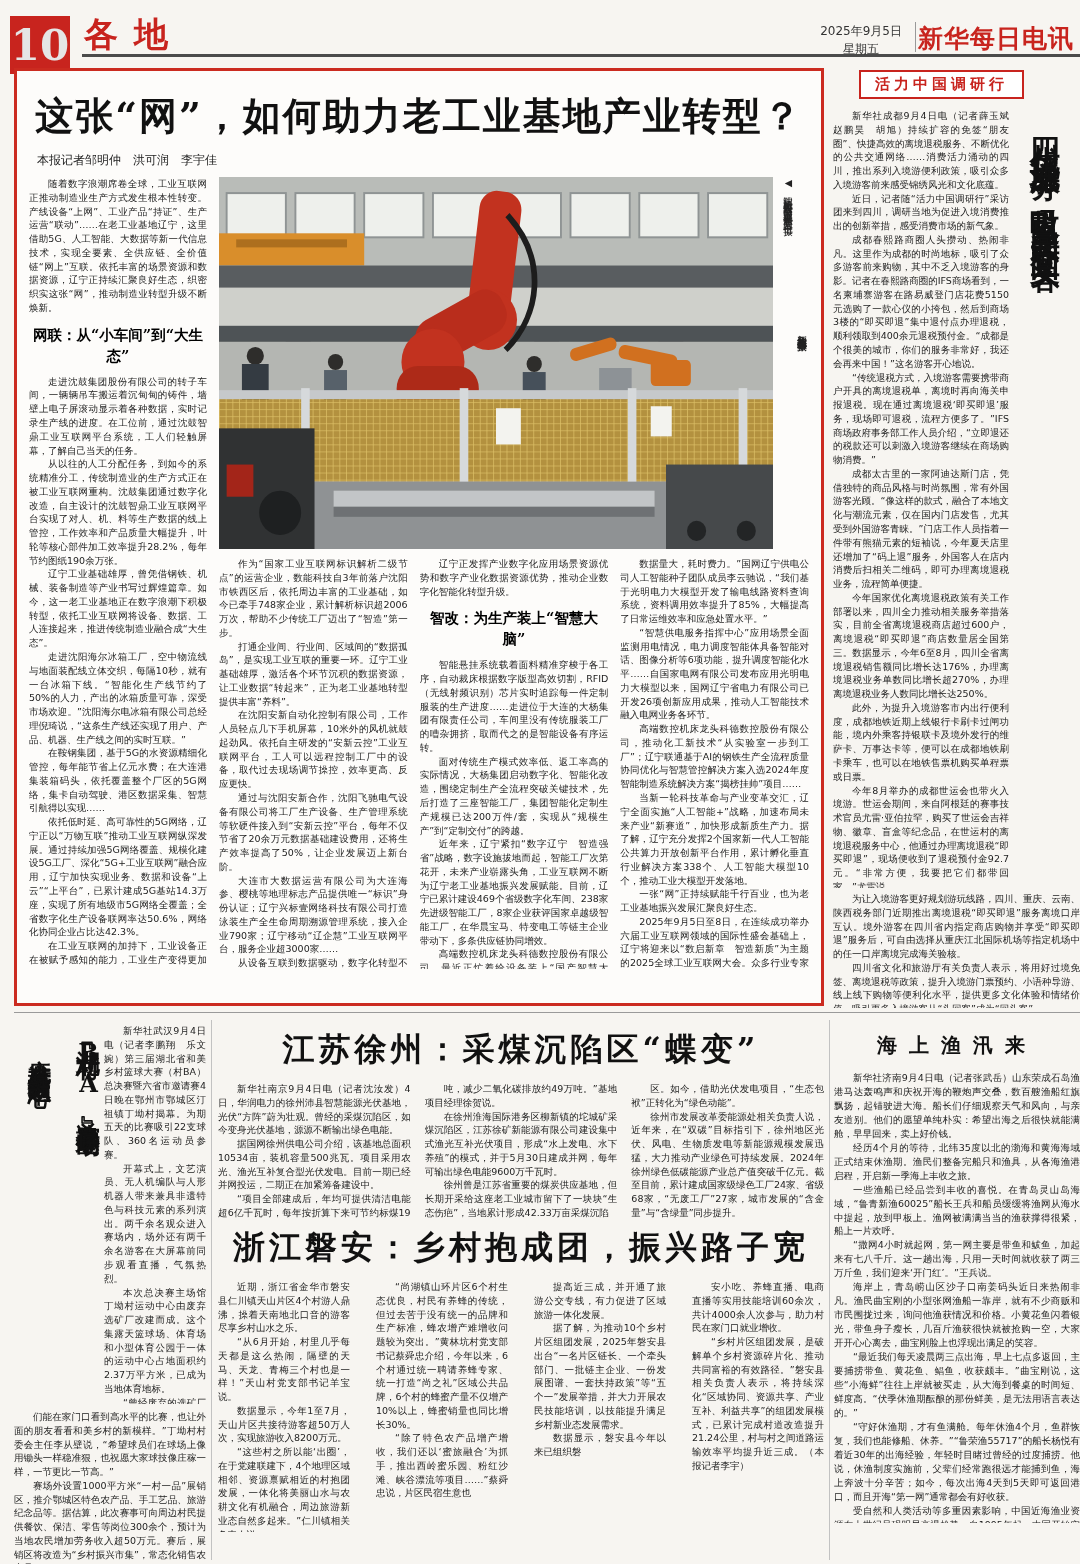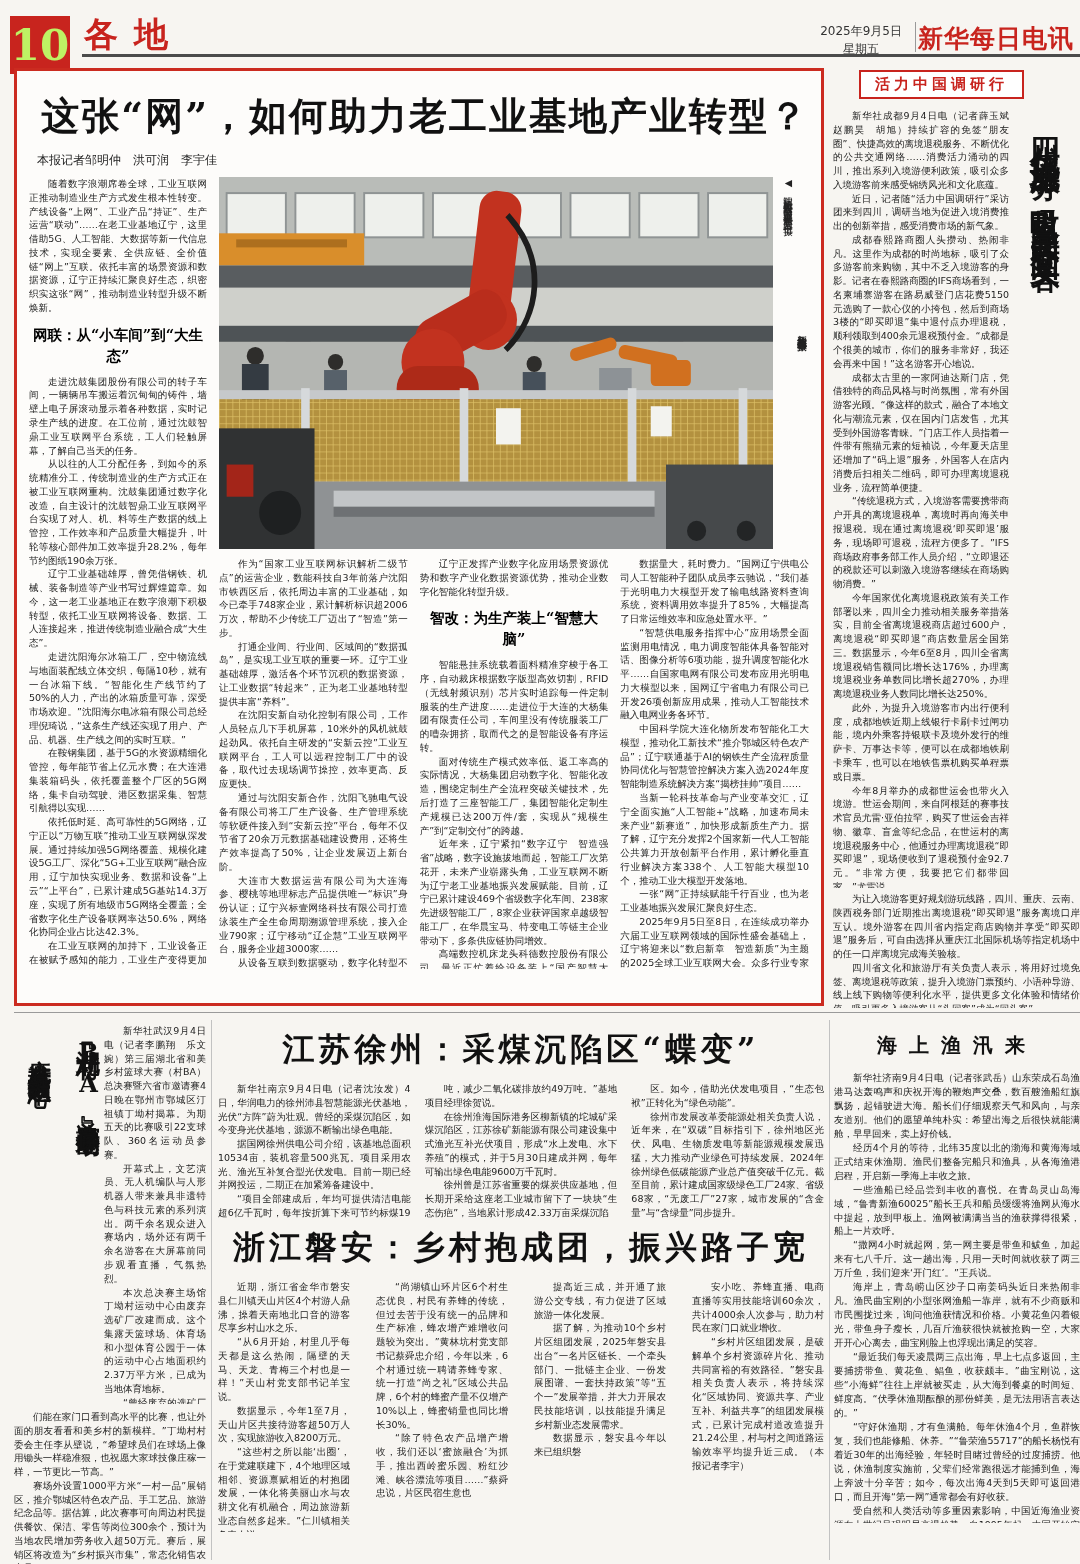--- a/index.html
+++ b/index.html
@@ -1,35 +1,35 @@
 <!DOCTYPE html>
 <html><head>
 <meta charset="utf-8">
 <style>
   html,body{margin:0;padding:0;}
   body{width:1080px;height:1564px;position:relative;background:#f7f5f1;color:#1b1b1b;
        font-family:"DejaVu Sans","Liberation Sans",sans-serif;overflow:hidden;}
   #page{position:absolute;inset:0;}
 
   
-  .pagenum{position:absolute;left:10px;top:16px;width:60px;height:58px;background:#c8241e;color:#bef264;
+  .pagenum{position:absolute;left:10px;top:16px;width:60px;height:58px;background:#c8241e;color:#e5e5e5;
            display:flex;align-items:center;justify-content:center;font-size:42px;font-weight:bold;
            font-family:"DejaVu Serif",serif;}
   .section-name{position:absolute;left:84px;top:12px;font-size:34px;font-weight:900;color:#c8241e;
                 letter-spacing:16px;font-family:"DejaVu Serif",serif;}
   .header-rule{position:absolute;left:82px;top:54px;width:998px;height:3px;background:#4b4b4b;}
   .date-block{position:absolute;right:178px;top:22px;text-align:center;font-size:12px;line-height:1.5;color:#333;}
   .header-divider{position:absolute;right:164px;top:22px;width:1px;height:30px;background:#999;}
   .masthead{position:absolute;right:6px;top:22px;font-size:25px;font-weight:900;color:#c8241e;
             font-family:"DejaVu Serif",serif;letter-spacing:1px;}
 
   
   .main-box{position:absolute;left:14px;top:68px;width:810px;height:938px;border:3px solid #cb2b20;
             background:#fdfcfa;box-sizing:border-box;padding:8px 12px 10px;}
-  .main-headline{text-align:right;font-size:38px;font-weight:900;letter-spacing:2px;margin:12px 0 10px;
+  .main-headline{text-align:center;font-size:38px;font-weight:900;letter-spacing:2px;margin:12px 0 10px;
                  font-family:"DejaVu Serif",serif;color:#111;}
   .byline{font-size:12px;margin:2px 0 8px 8px;color:#222;}
   .main-content{display:flex;gap:12px;height:792px;overflow:hidden;}
   .ncol{overflow:hidden;}
   .ncol p{margin:0;text-align:justify;text-indent:2em;font-size:9.5px;line-height:1.45;color:#222;}
   .ncol p.subhead{text-align:center;text-indent:0;font-weight:bold;font-size:14.5px;margin:9px 0;color:#000;
                   font-family:"DejaVu Serif",serif;}
   .col1{width:178px;flex:none;}
   .right-wrap{flex:1;display:flex;flex-direction:column;gap:8px;min-width:0;}
   .photo-row{display:flex;height:372px;flex:none;}
@@ -212,39 +212,39 @@
               <p>辽宁正发挥产业数字化应用场景资源优势和数字产业化数据资源优势，推动企业数字化智能化转型升级。</p>
               <p class="subhead">智改：为生产装上“智慧大脑”</p>
               <p>智能悬挂系统载着面料精准穿梭于各工序，自动裁床根据数字版型高效切割，RFID（无线射频识别）芯片实时追踪每一件定制服装的生产进度……走进位于大连的大杨集团有限责任公司，车间里没有传统服装工厂的嘈杂拥挤，取而代之的是智能设备有序运转。</p>
               <p>面对传统生产模式效率低、返工率高的实际情况，大杨集团启动数字化、智能化改造，围绕定制生产全流程突破关键技术，先后打造了三座智能工厂，集团智能化定制生产规模已达200万件/套，实现从“规模生产”到“定制交付”的跨越。</p>
               <p>近年来，辽宁紧扣“数字辽宁　智造强省”战略，数字设施拔地而起，智能工厂次第花开，未来产业崭露头角，工业互联网不断为辽宁老工业基地振兴发展赋能。目前，辽宁已累计建设469个省级数字化车间、238家先进级智能工厂，8家企业获评国家卓越级智能工厂，在华晨宝马、特变电工等链主企业带动下，多条供应链协同增效。</p>
               <p>高端数控机床龙头科德数控股份有限公司，最近正忙着给设备装上“国产智慧大脑”——加速研发基于国产CPU的智能数控系统。“对于传统产业而言，不仅要装上智慧大脑，还要融入数字浪潮。”科德数控股份有限公司总经理陈虎的话，折射出辽宁制造业转型的决心。</p>
             </div>
           <div class="ncol">
               <p>数据量大，耗时费力。”国网辽宁供电公司人工智能种子团队成员李云驰说，“我们基于光明电力大模型开发了输电线路资料查询系统，资料调用效率提升了85%，大幅提高了日常运维效率和应急处置水平。”</p>
               <p>“智慧供电服务指挥中心”应用场景全面监测用电情况，电力调度智能体具备智能对话、图像分析等6项功能，提升调度智能化水平……自国家电网有限公司发布应用光明电力大模型以来，国网辽宁省电力有限公司已开发26项创新应用成果，推动人工智能技术融入电网业务各环节。</p>
-              <p>中国科学院大连化物所发布智能化工大模型，推动化工新技术“推介鄂城区特色农产品”；辽宁联通基于AI的钢铁生产全流程质量协同优化与智慧管控解决方案入选2024年度智能制造系统解决方案“揭榜挂帅”项目……</p>
+              <p>高端数控机床龙头科德数控股份有限公司，推动化工新技术“从实验室一步到工厂”；辽宁联通基于AI的钢铁生产全流程质量协同优化与智慧管控解决方案入选2024年度智能制造系统解决方案“揭榜挂帅”项目……</p>
               <p>当新一轮科技革命与产业变革交汇，辽宁全面实施“人工智能+”战略，加速布局未来产业“新赛道”，加快形成新质生产力。据了解，辽宁充分发挥2个国家新一代人工智能公共算力开放创新平台作用，累计孵化垂直行业解决方案338个、人工智能大模型10个，推动工业大模型开发落地。</p>
               <p>一张“网”正持续赋能千行百业，也为老工业基地振兴发展汇聚良好生态。</p>
               <p>2025年9月5日至8日，在连续成功举办六届工业互联网领域的国际性盛会基础上，辽宁将迎来以“数启新章　智造新质”为主题的2025全球工业互联网大会。众多行业专家和企业家将再度齐聚这里，探讨工业互联网的技术前沿，推动行业产业融合发展。</p>
             </div>
         </div>
       </div>
     </div>
   </div>
 
   <div class="sichuan">
     <div class="label-box">活力中国调研行</div>
     <div class="sichuan-main">
       <div class="sichuan-text">
           <p>新华社成都9月4日电（记者薛玉斌　赵鹏昊　胡旭）持续扩容的免签“朋友圈”、快捷高效的离境退税服务、不断优化的公共交通网络……消费活力涌动的四川，推出系列入境游便利政策，吸引众多入境游客前来感受锦绣风光和文化底蕴。</p>
           <p>近日，记者随“活力中国调研行”采访团来到四川，调研当地为促进入境消费推出的创新举措，感受消费市场的新气象。</p>
           <p>成都春熙路商圈人头攒动、热闹非凡。这里作为成都的时尚地标，吸引了众多游客前来购物，其中不乏入境游客的身影。记者在春熙路商圈的IFS商场看到，一名柬埔寨游客在路易威登门店花费5150元选购了一款心仪的小挎包，然后到商场3楼的“即买即退”集中退付点办理退税，顺利领取到400余元退税预付金。“成都是个很美的城市，你们的服务非常好，我还会再来中国！”这名游客开心地说。</p>
+          <p>“传统退税方式，入境游客需要携带商户开具的离境退税单，离境时再向海关申报退税。现在通过离境退税‘即买即退’服务，现场即可退税，流程方便多了。”IFS商场政府事务部工作人员介绍，“立即退还的税款还可以刺激入境游客继续在商场购物消费。”</p>
           <p>成都太古里的一家阿迪达斯门店，凭借独特的商品风格与时尚氛围，常有外国游客光顾。“像这样的款式，融合了本地文化与潮流元素，仅在国内门店发售，尤其受到外国游客青睐。”门店工作人员指着一件带有熊猫元素的短袖说，今年夏天店里还增加了“码上退”服务，外国客人在店内消费后扫相关二维码，即可办理离境退税业务，流程简单便捷。</p>
-          <p>“传统退税方式，入境游客需要携带商户开具的离境退税单，离境时再向海关申报退税。现在通过离境退税‘即买即退’服务，现场即可退税，流程方便多了。”IFS商场政府事务部工作人员介绍，“立即退还的税款还可以刺激入境游客继续在商场购物消费。”</p>
           <p>今年国家优化离境退税政策有关工作部署以来，四川全力推动相关服务举措落实，目前全省离境退税商店超过600户，离境退税“即买即退”商店数量居全国第三。数据显示，今年6至8月，四川全省离境退税销售额同比增长达176%，办理离境退税业务单数同比增长超270%，办理离境退税业务人数同比增长达250%。</p>
           <p>此外，为提升入境游客市内出行便利度，成都地铁近期上线银行卡刷卡过闸功能，境内外乘客持银联卡及境外发行的维萨卡、万事达卡等，便可以在成都地铁刷卡乘车，也可以在地铁售票机购买单程票或日票。</p>
           <p>今年8月举办的成都世运会也带火入境游。世运会期间，来自阿根廷的赛事技术官员尤雷·亚伯拉罕，购买了世运会吉祥物、徽章、盲盒等纪念品，在世运村的离境退税服务中心，他通过办理离境退税“即买即退”，现场便收到了退税预付金92.7元。“非常方便，我要把它们都带回家。”尤雷说。</p>
         </div>
       <div class="vert-headline-wrap">
         <div class="vert-headline">四川优化入境游服务　吸引更多『头回客』变『回头客』</div>
       </div>
     </div>
     <div class="sichuan-bottom plain">
         <p>为让入境游客更好规划游玩线路，四川、重庆、云南、陕西税务部门近期推出离境退税“即买即退”服务离境口岸互认。境外游客在四川省内指定商店购物并享受“即买即退”服务后，可自由选择从重庆江北国际机场等指定机场中的任一口岸离境完成海关验核。</p>

